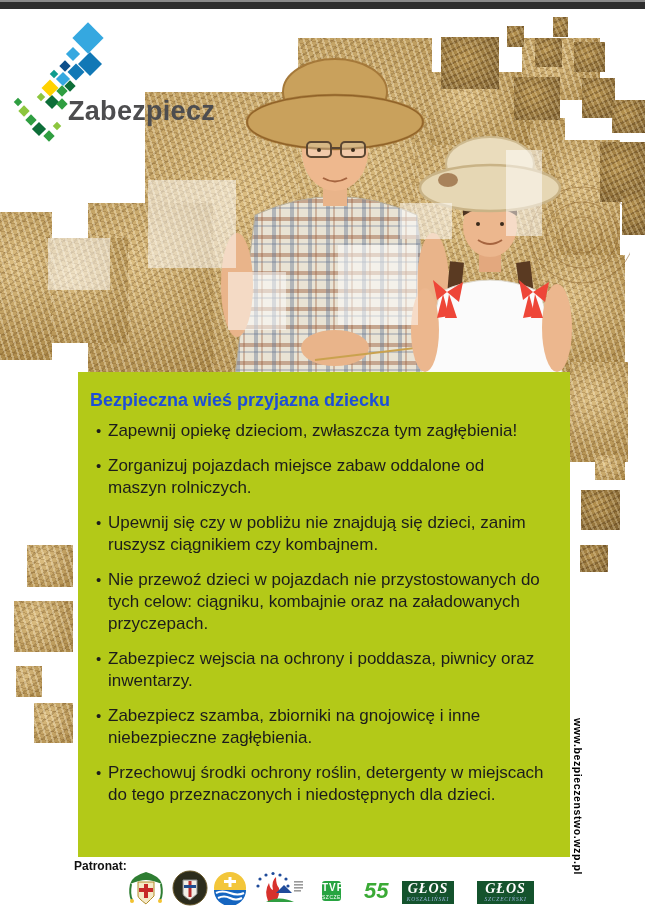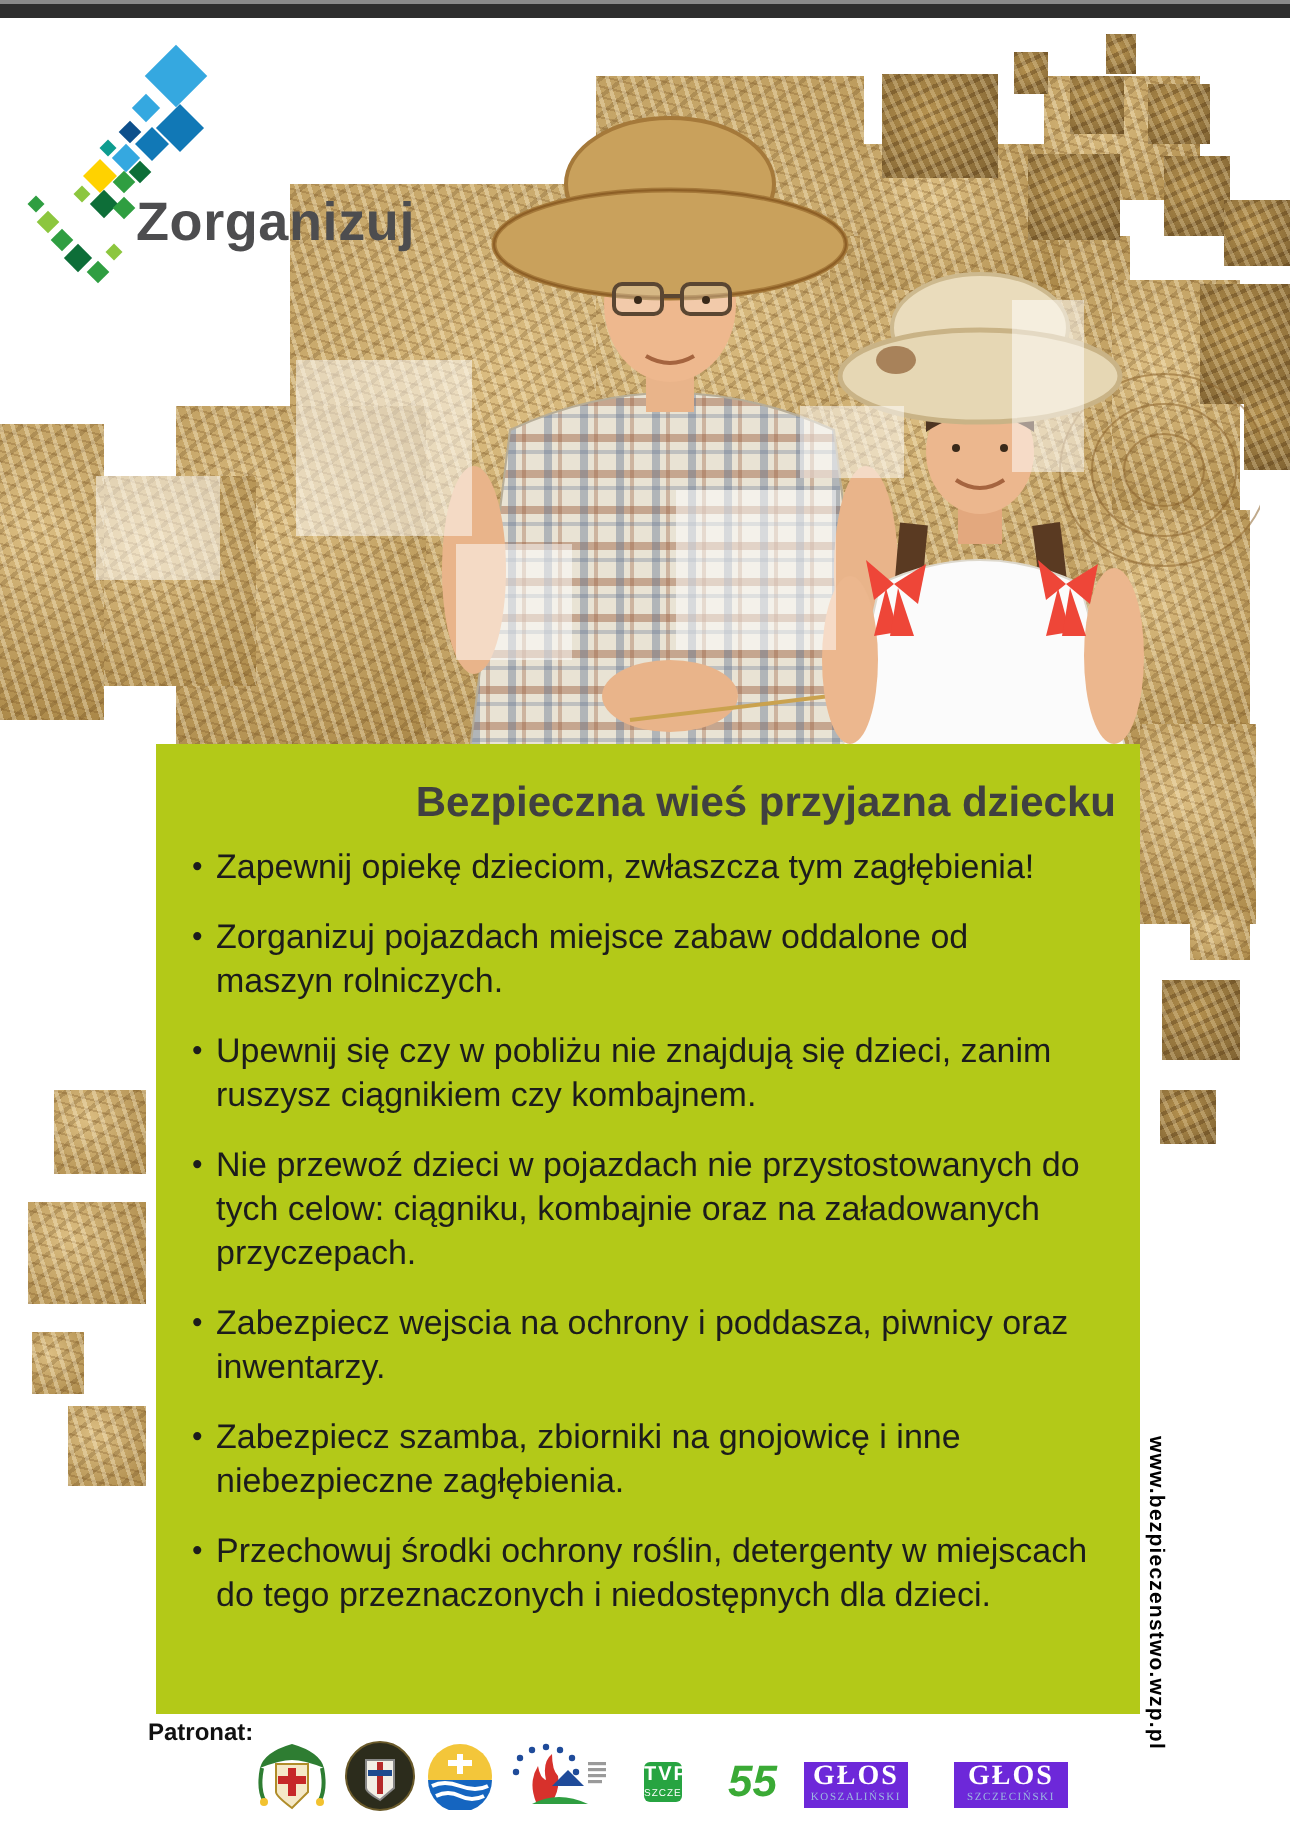--- a/index.html
+++ b/index.html
@@ -23,39 +23,39 @@
   .tile.dark{background-color:#9a7a44;
     background-image:
       repeating-linear-gradient(65deg, rgba(244,226,184,.30) 0 2px, rgba(0,0,0,0) 2px 5px),
       repeating-linear-gradient(-25deg, rgba(80,52,18,.35) 0 2px, rgba(0,0,0,0) 2px 6px),
       radial-gradient(circle at 40% 40%, #b6924f, #7e6131);}
   .light{position:absolute;background:rgba(255,255,255,.5);}
   .kids{position:absolute;left:85px;top:30px;}
   
   .panel{position:absolute;left:78px;top:372px;width:492px;height:485px;background:#b3c918;
          color:#141414;}
-  .panel-title{margin:17px 12px 4px 12px;text-align:right;font-weight:700;font-size:21px;
-               line-height:1.25;color:#404040;}
+  .panel-title{margin:17px 12px 4px 12px;text-align:left;font-weight:700;font-size:18px;
+               line-height:1.25;color:#1d4ed8;}
   .panel-title2{text-align:center;font-weight:700;font-size:26px;color:#000;margin-bottom:10px;}
   .bullets{padding:4px 24px 0 18px;}
   .bullet{display:flex;margin-bottom:13px;font-size:17px;line-height:22px;color:#1c1c1c;}
   .bullet .dot{width:12px;flex:0 0 12px;font-size:15px;}
   
   .vurl{position:absolute;left:572px;top:718px;writing-mode:vertical-rl;
         font-size:10.5px;color:#000;letter-spacing:.6px;font-weight:700;}
   
   .patronat-label{position:absolute;left:74px;top:859px;font-size:12px;font-weight:700;color:#111;}
   .logo{position:absolute;}
   .tvp-box{width:19px;height:20px;background:#27a441;border-radius:3px;color:#fff;
            text-align:center;font-size:10px;font-weight:700;letter-spacing:1px;line-height:13px;}
   .tvp-box .sub{display:block;font-size:5px;letter-spacing:.5px;line-height:6px;font-weight:400;}
   .lat55{color:#3aaa35;font-size:22px;font-weight:700;font-style:italic;line-height:24px;}
   .lat55 .lat{font-size:13px;font-weight:400;padding-left:16px;}
-  .glos{width:52px;height:23px;background:#6d28d9;color:#fff;text-align:center;
-        font-family:"Liberation Serif",serif;}
+  .glos{width:52px;height:23px;background:#14532d;color:#fff;text-align:center;
+        font-family:"Liberation Serif",serif;font-style:italic;}
   .glos .g1{font-size:14px;font-weight:700;letter-spacing:1px;line-height:15px;display:block;}
   .glos .g2{font-size:5.5px;color:#9db7e0;letter-spacing:.8px;line-height:7px;display:block;}
 </style>
 </head>
 <body>
 
 <div class="page">
   <div class="topbar"></div>
 
   <div id="collage">
@@ -185,21 +185,21 @@
         <rect x="-4" y="-4" width="8" height="8" transform="translate(56,90) rotate(45)" fill="#2f9e41"></rect>
         <rect x="-3" y="-3" width="6" height="6" transform="translate(12,88) rotate(45)" fill="#2f9e41"></rect>
         <rect x="-4" y="-4" width="8" height="8" transform="translate(18,97) rotate(45)" fill="#8cc63e"></rect>
         <rect x="-4" y="-4" width="8" height="8" transform="translate(25,106) rotate(45)" fill="#2f9e41"></rect>
         <rect x="-5" y="-5" width="10" height="10" transform="translate(33,115) rotate(45)" fill="#0d6e38"></rect>
         <rect x="-4" y="-4" width="8" height="8" transform="translate(43,122) rotate(45)" fill="#2f9e41"></rect>
         <rect x="-3" y="-3" width="6" height="6" transform="translate(51,112) rotate(45)" fill="#8cc63e"></rect>
       </g>
     </svg>
     <div class="brand-text">
-      <div class="brand-line2">Zorganizuj</div>
+      <div class="brand-line2">Zabezpiecz</div>
     </div>
   </div>
 
   <div class="panel">
     <div class="panel-title">Bezpieczna wieś przyjazna dziecku</div>
     <div class="bullets">
         <div class="bullet">
           <span class="dot">•</span>
           <span>Zapewnij opiekę dzieciom, zwłaszcza tym zagłębienia!</span>
         </div>

